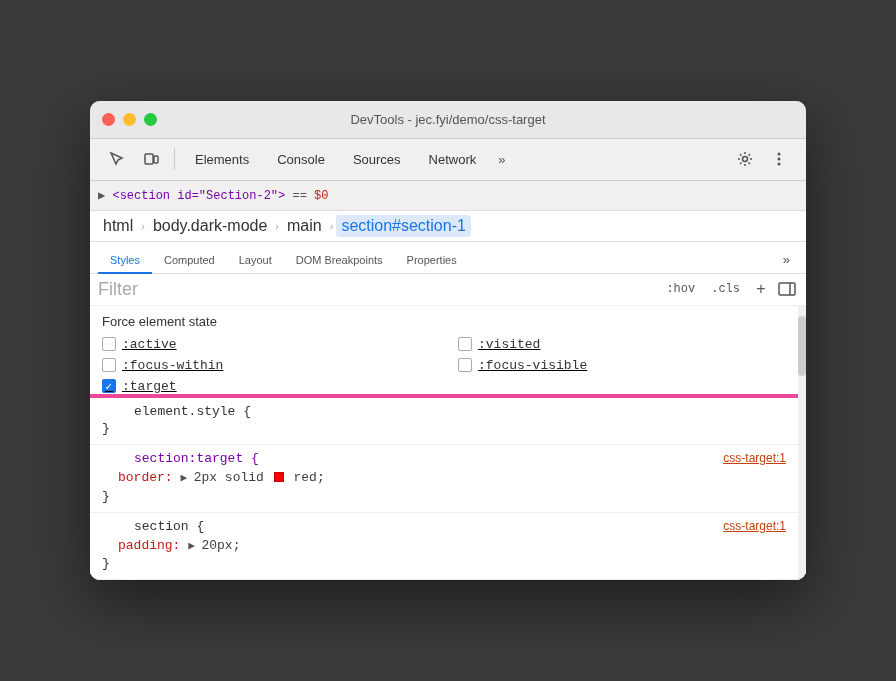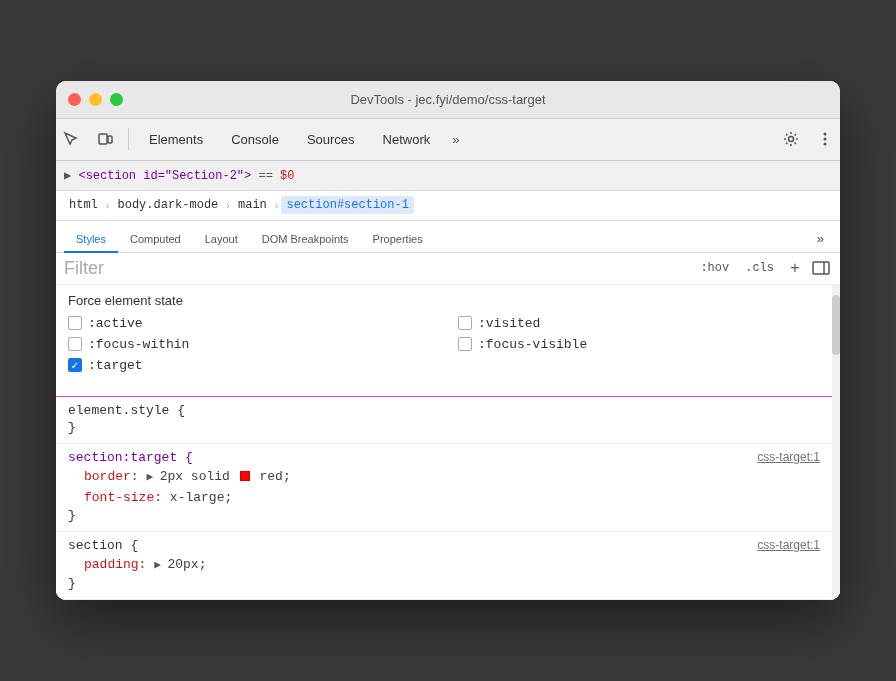--- a/index.html
+++ b/index.html
@@ -5,21 +5,21 @@
     * { box-sizing: border-box; margin: 0; padding: 0; }
     body {
       background: #3a3a3a;
       display: flex;
       justify-content: center;
       align-items: center;
       height: 100vh;
       font-family: -apple-system, BlinkMacSystemFont, 'Helvetica Neue', sans-serif;
     }
     .window {
-      width: 784px;
+      width: 716px;
       background: #f5f5f5;
       border-radius: 10px;
       overflow: hidden;
       box-shadow: 0 20px 60px rgba(0,0,0,0.5);
     }
     .titlebar {
       background: #e8e8e8;
       height: 38px;
       display: flex;
       align-items: center;
@@ -48,21 +48,21 @@
       transform: translateX(-50%);
       font-size: 13px;
       color: #555;
       font-weight: 400;
     }
     .toolbar {
       background: #f0f0f0;
       border-bottom: 1px solid #ccc;
       display: flex;
       align-items: center;
-      padding: 0 0;
+      padding: 0 12px;
       height: 42px;
       gap: 4px;
     }
     .toolbar-icon-btn {
       width: 30px;
       height: 28px;
       border: none;
       background: transparent;
       cursor: pointer;
       display: flex;
@@ -116,22 +116,22 @@
     }
     .breadcrumb-items {
       display: flex;
       align-items: center;
       gap: 2px;
       flex-wrap: nowrap;
     }
     .bc-item {
       padding: 2px 5px;
       border-radius: 3px;
-      font-family: Liberation Mono, monospace;
-      font-size: 12px;
+      font-family: Liberation Sans, sans-serif;
+      font-size: 16px;
       cursor: pointer;
       color: #333;
     }
     .bc-item.active {
       background: #dce9fb;
       color: #1a73e8;
     }
     .bc-sep { color: #aaa; font-size: 11px; padding: 0 1px; }
     .panel-tabs {
       display: flex;
@@ -220,32 +220,33 @@
       border: none;
       background: transparent;
     }
     .styles-content {
       overflow-y: auto;
       flex: 1;
       padding: 0;
       position: relative;
     }
     .force-state-section {
-      padding: 8px 12px 23px;
-      border-bottom: 1px solid #ec4899;
+      padding: 8px 12px 0;
+      border-bottom: 4px solid #ec4899;
     }
     .force-state-title {
       font-size: 13px;
       color: #333;
       margin-bottom: 8px;
     }
     .force-state-grid {
       display: grid;
       grid-template-columns: 1fr 1fr;
       gap: 6px 20px;
+      text-decoration: underline;
     }
     .force-state-item {
       display: flex;
       align-items: center;
       gap: 6px;
       font-size: 13px;
       font-family: 'Courier New', monospace;
       color: #333;
       cursor: pointer;
     }
@@ -274,40 +275,41 @@
     .css-rule-block {
       border-bottom: 1px solid #eee;
       padding: 6px 12px 8px;
       font-family: 'Courier New', monospace;
       font-size: 13px;
       position: relative;
     }
     .css-selector {
       color: #333;
       margin-bottom: 2px;
+      margin-left: 32px;
     }
     .css-selector.purple { color: #7700aa; }
     .css-property-line {
       padding-left: 16px;
       line-height: 1.6;
     }
     .css-prop-name { color: #c41a16; }
     .css-prop-value { color: #404040; }
     .css-prop-arrow {
       color: #555;
       cursor: pointer;
       font-size: 11px;
     }
     .css-brace { color: #333; }
     .css-source-link {
       position: absolute;
       right: 20px;
       top: 6px;
       font-size: 12px;
-      color: #737373;
+      color: #c2410c;
       text-decoration: underline;
       cursor: pointer;
       font-family: -apple-system, sans-serif;
     }
     .color-swatch {
       display: inline-block;
       width: 10px;
       height: 10px;
       vertical-align: middle;
       margin: 0 2px;
@@ -469,24 +471,20 @@
           <div class="css-selector purple">
             <span>section:target {</span>
           </div>
           <div class="css-property-line">
             <span class="css-prop-name">border:</span>
             <span class="css-prop-arrow"> ▶ </span>
             <span class="css-prop-value">2px solid </span>
             <span class="color-swatch" style="background:#ff0000;"></span>
             <span class="css-prop-value"> red;</span>
           </div>
-          <div class="css-property-line">
-            <span class="css-prop-name">font-size:</span>
-            <span class="css-prop-value"> x-large;</span>
-          </div>
           <div class="css-brace">}</div>
         </div>
 
         <div class="css-rule-block">
           <span class="css-source-link">css-target:1</span>
           <div class="css-selector">
             <span>section {</span>
           </div>
           <div class="css-property-line">
             <span class="css-prop-name">padding:</span>

